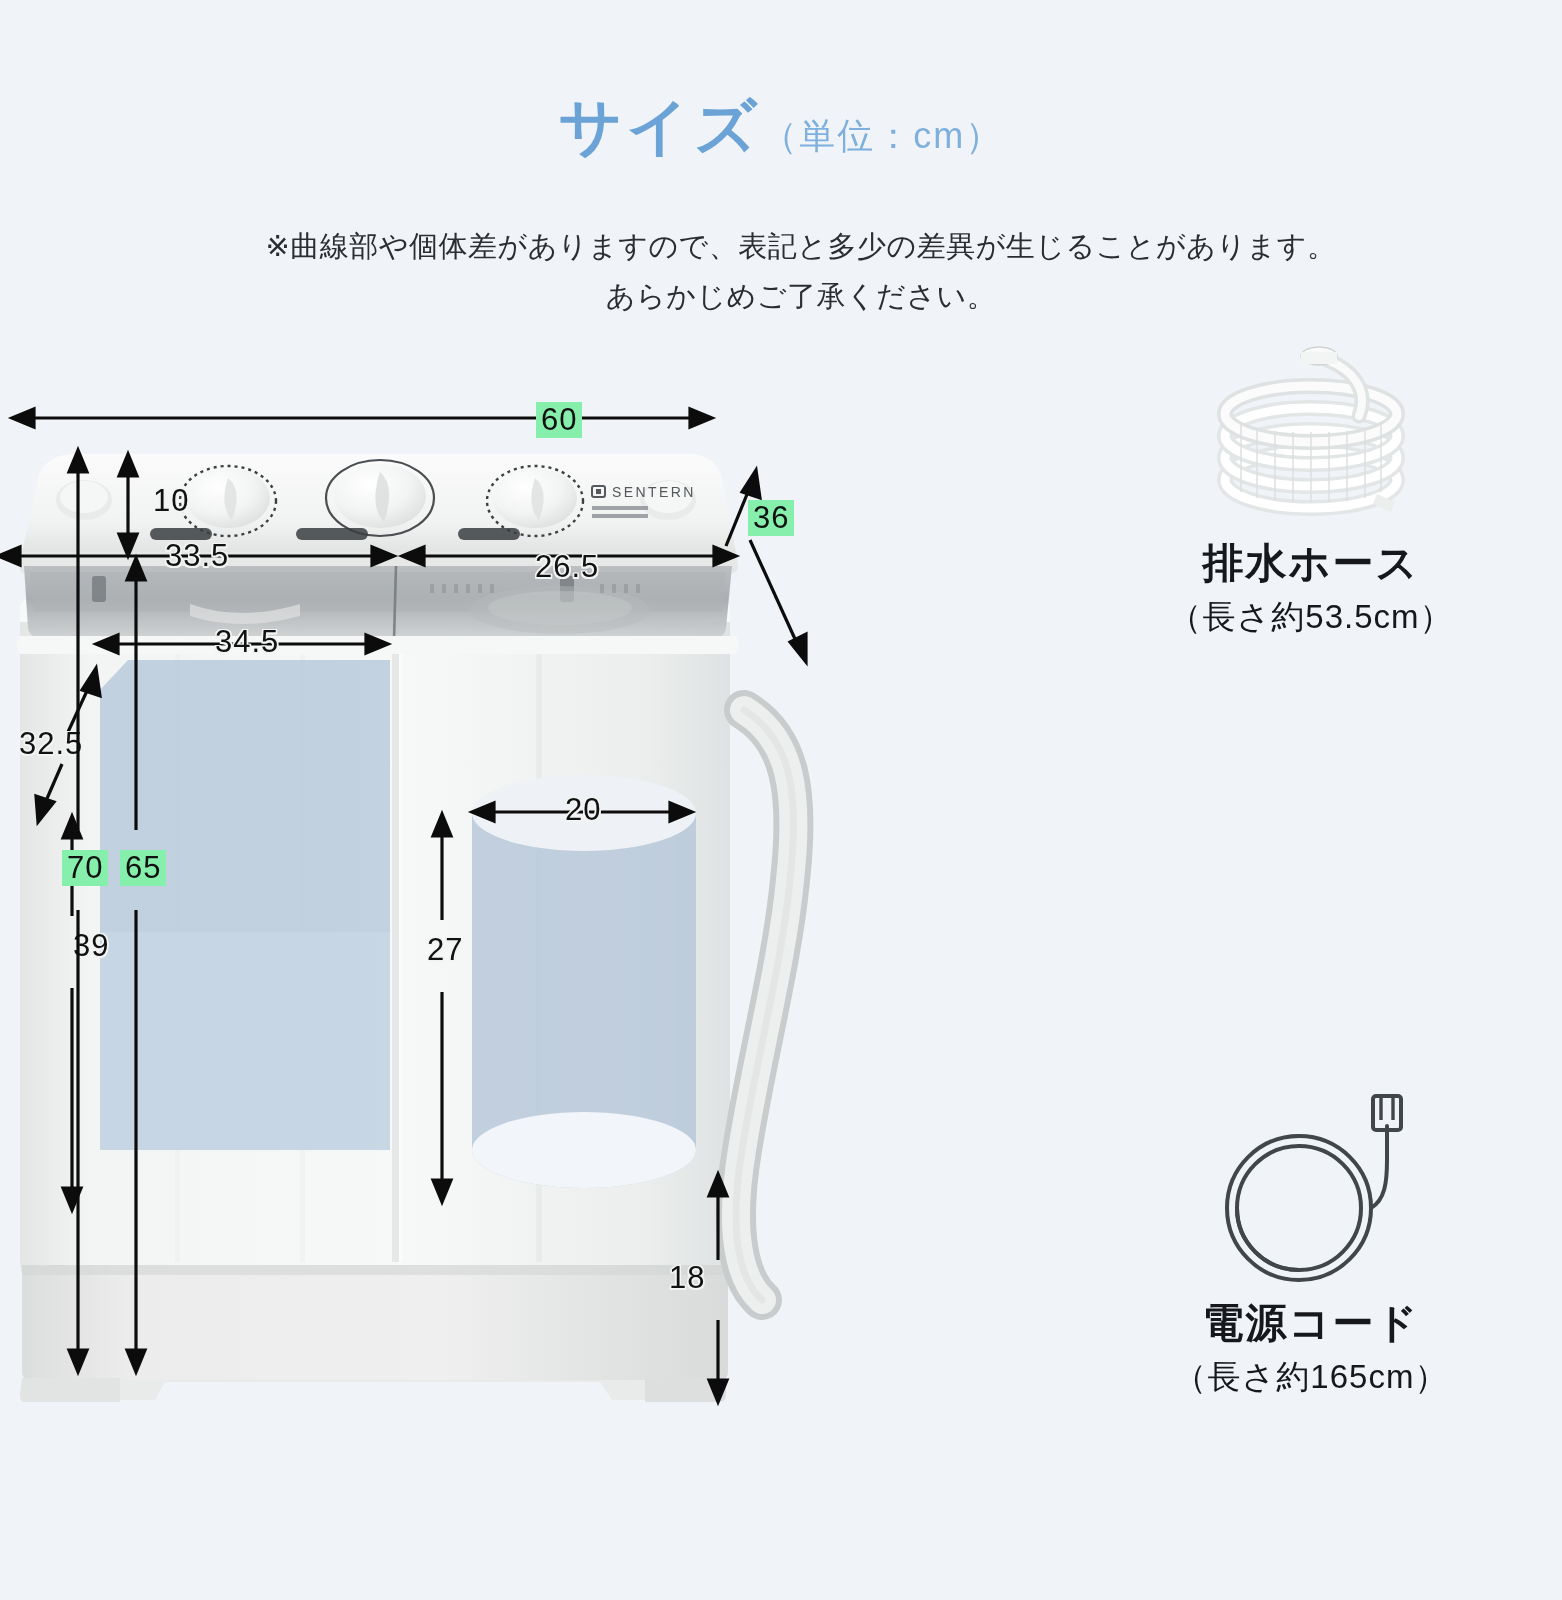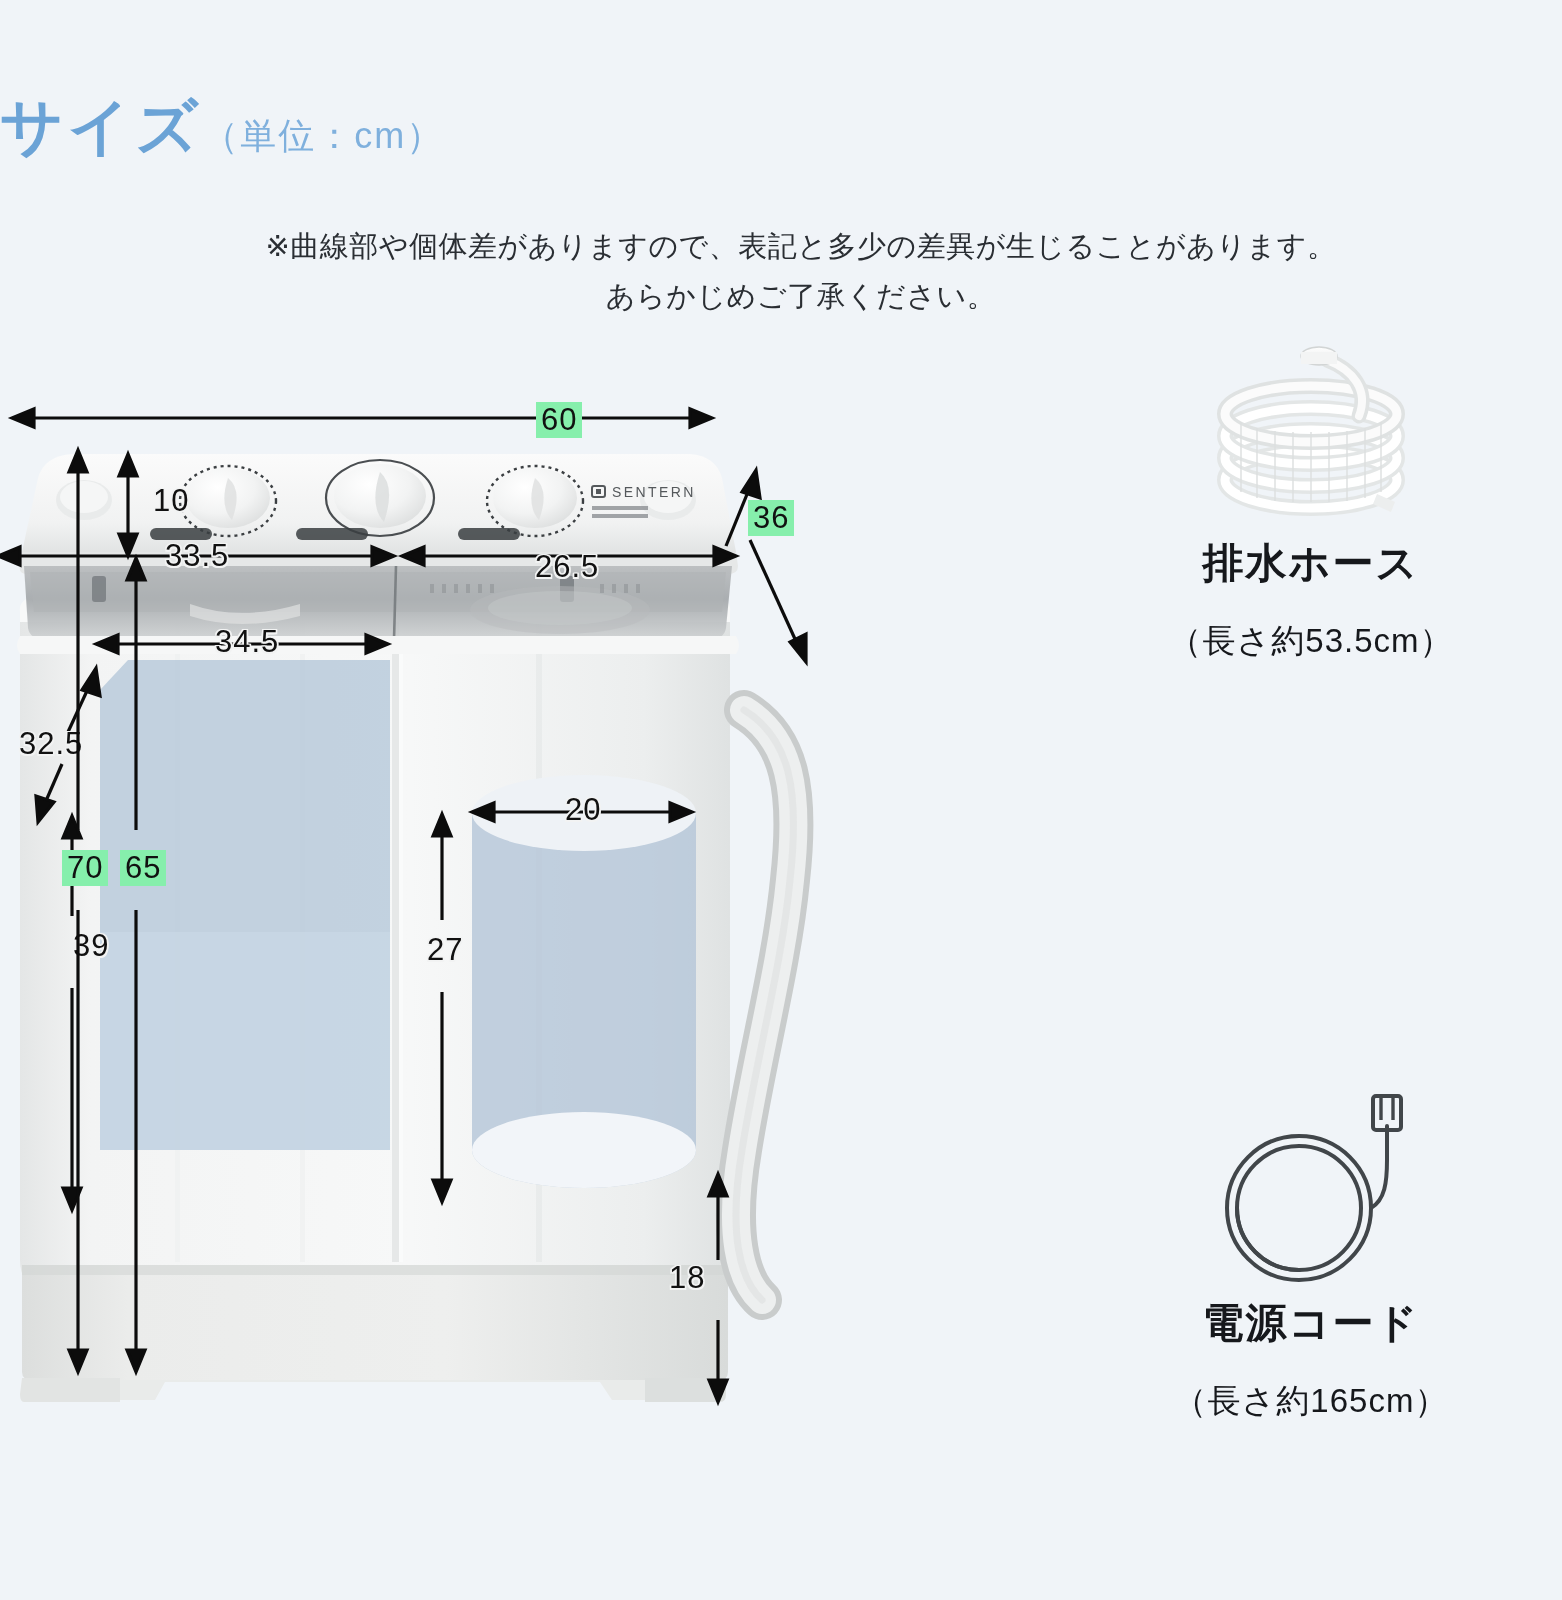--- a/index.html
+++ b/index.html
@@ -6,21 +6,21 @@
   html, body {
     width: 1562px; height: 1600px;
     background: #f0f4f8;
     font-family: "Liberation Sans", "DejaVu Sans", sans-serif;
     overflow: hidden;
   }
   .page { position: relative; width: 1562px; height: 1600px; background: #f0f4f8; }
 
   
   .header { position: absolute; top: 96px; left: 0; width: 1562px; text-align: center; }
-  .title-row { display: flex; align-items: baseline; }
+  .title-row { display: flex; align-items: baseline; justify-content: center; }
   .title-main {
     font-size: 62px; font-weight: bold; color: #6ba3d6;
     letter-spacing: 4px; line-height: 1;
   }
   .title-unit { font-size: 36px; color: #7fb0dd; letter-spacing: 2px; }
 
   .note { position: absolute; top: 222px; left: 0; width: 1562px; text-align: center; }
   .note-line { font-size: 29px; color: #2a2e33; line-height: 1.72; letter-spacing: 0.5px; padding-left: 40px; }
 
   
@@ -36,21 +36,21 @@
       1.5px 0 #f2f3f3, -1.5px 0 #f2f3f3, 0 1.5px #f2f3f3, 0 -1.5px #f2f3f3,
       1.5px 1.5px #f2f3f3, -1.5px -1.5px #f2f3f3, 1.5px -1.5px #f2f3f3, -1.5px 1.5px #f2f3f3; }
 
   svg.overlay { position: absolute; left: 0; top: 0; width: 1060px; height: 1130px; pointer-events: none; }
 
   
   .acc-col { position: absolute; left: 1060px; top: 330px; width: 502px; height: 1180px; }
   .acc { position: absolute; width: 502px; text-align: center; }
   .acc-img { height: 200px; display: flex; align-items: center; justify-content: center; }
   .acc-name { font-size: 41px; color: #16181c; font-weight: bold; letter-spacing: 2px; margin-top: 6px; }
-  .acc-len  { font-size: 33px; color: #16181c; letter-spacing: 1px; margin-top: 28px; }
+  .acc-len  { font-size: 33px; color: #16181c; letter-spacing: 1px; margin-top: 4px; }
 </style>
 </head>
 <body>
 
 <div class="page">
 
   <div class="header">
     <div class="title-row">
       <span class="title-main">サイズ</span>
       <span class="title-unit">（単位：cm）</span>

